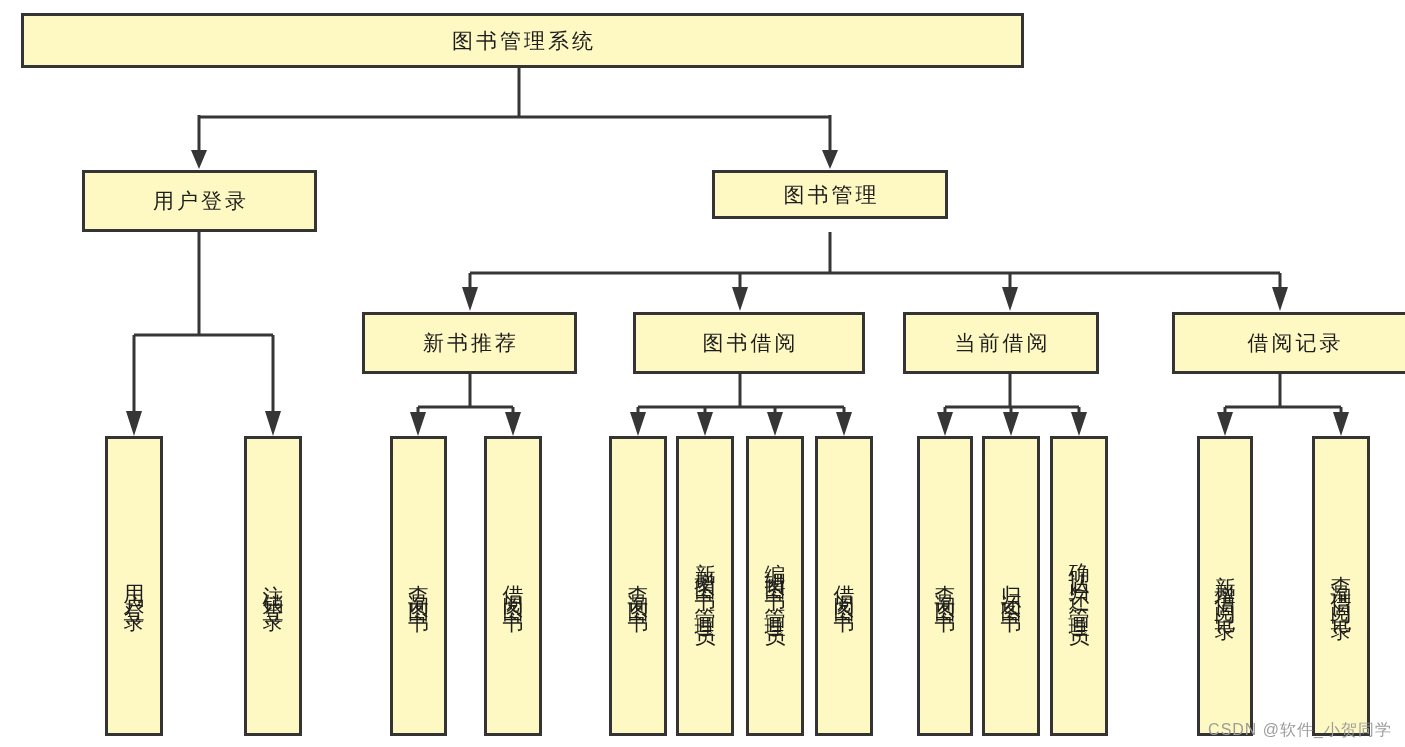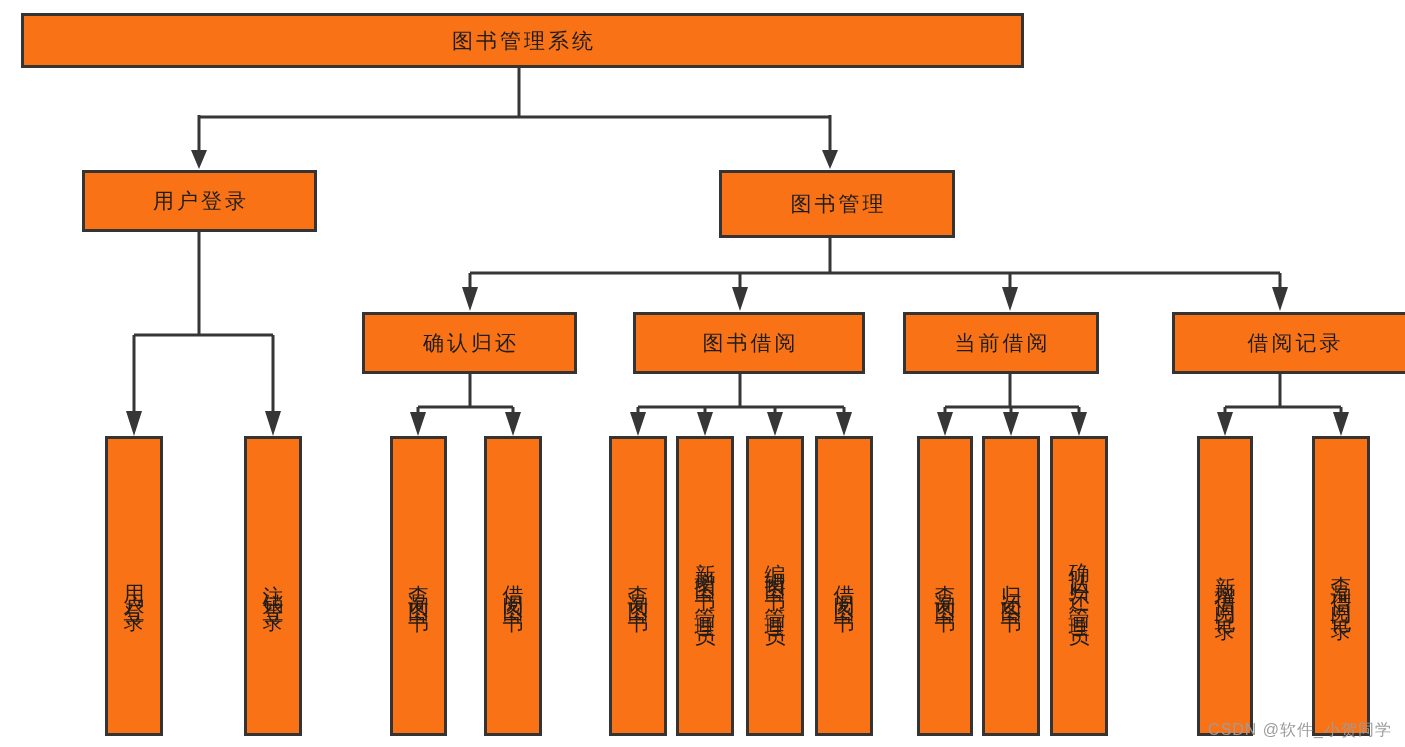--- a/index.html
+++ b/index.html
@@ -15,21 +15,21 @@
     overflow: hidden;
   }
   .connectors {
     position: absolute;
     left: 0; top: 0;
     width: 1405px; height: 747px;
   }
   .node {
     position: absolute;
     box-sizing: border-box;
-    background: #f97316;
+    background: #fef9c3;
     border: 3px solid #343434;
     display: flex;
     align-items: center;
     justify-content: center;
     color: #1d1d1d;
   }
   .node .label {
     font-size: 21px;
     letter-spacing: 3px;
     text-indent: 3px;
@@ -83,26 +83,26 @@
     </g>
   </svg>
 
   <div class="node" style="left:21px; top:13px; width:1003px; height:55px;">
     <span class="label">图书管理系统</span>
   </div>
 
   <div class="node" style="left:82px; top:170px; width:235px; height:62px;">
     <span class="label">用户登录</span>
   </div>
-  <div class="node" style="left:712px; top:170px; width:236px; height:68px;margin-left:7px;">
+  <div class="node" style="left:712px; top:170px; width:236px; height:49px;">
     <span class="label">图书管理</span>
   </div>
 
   <div class="node" style="left:362px; top:312px; width:215px; height:62px;">
-    <span class="label">确认归还</span>
+    <span class="label">新书推荐</span>
   </div>
   <div class="node" style="left:633px; top:312px; width:232px; height:62px;">
     <span class="label">图书借阅</span>
   </div>
   <div class="node" style="left:903px; top:312px; width:196px; height:62px;">
     <span class="label">当前借阅</span>
   </div>
   <div class="node" style="left:1172px; top:312px; width:244px; height:62px;">
     <span class="label">借阅记录</span>
   </div>

